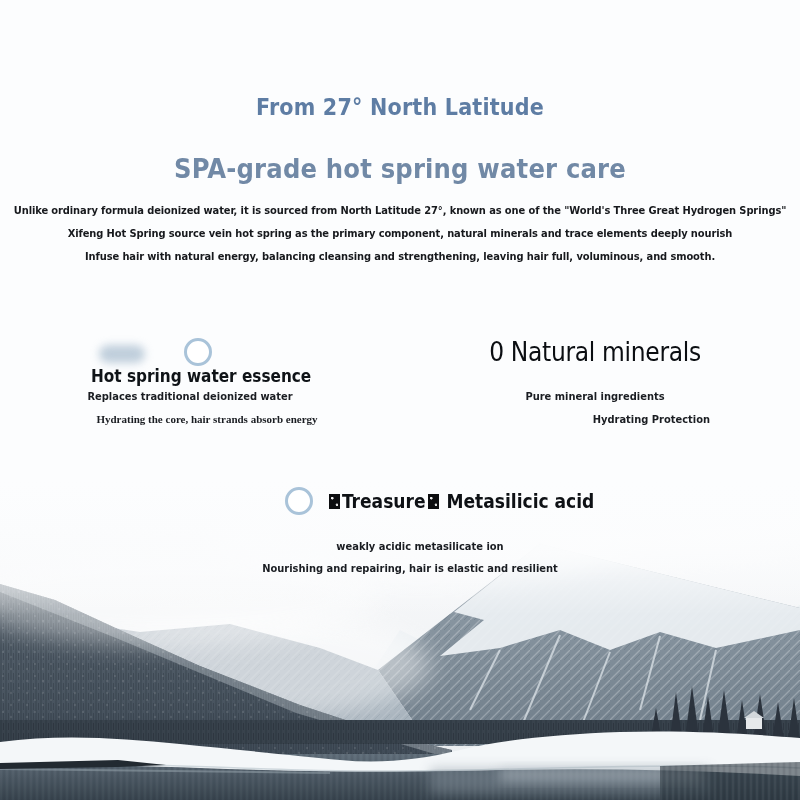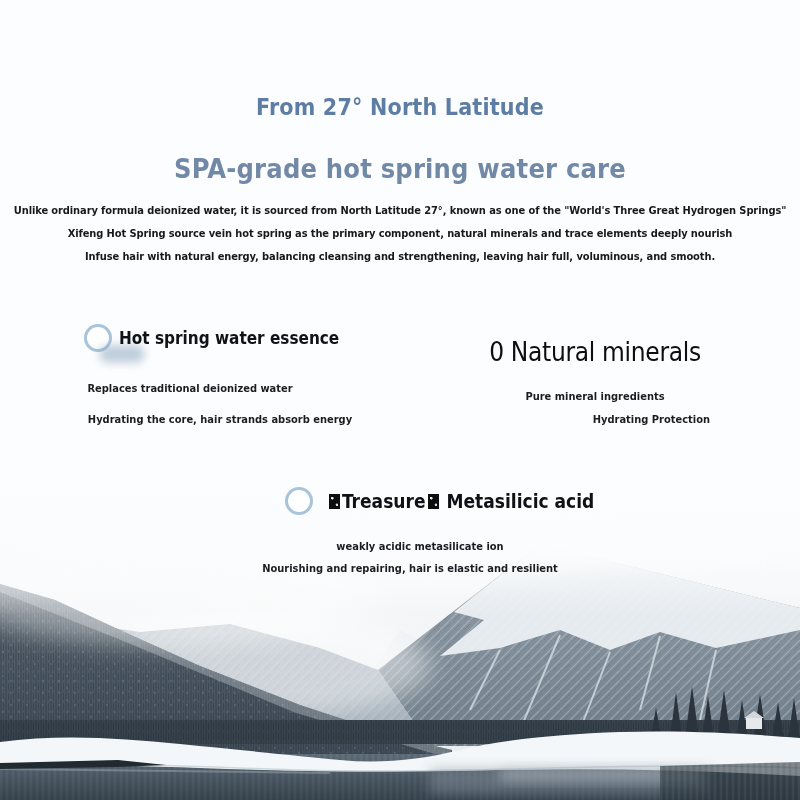--- a/index.html
+++ b/index.html
@@ -16,29 +16,29 @@
   .title2{top:133px;font-size:27px;font-weight:bold;color:#7189a6;letter-spacing:.2px;}
   .intro{font-size:11px;font-weight:600;color:#17191d;letter-spacing:-.1px;}
   .intro.l1{top:184px;}
   .intro.l2{top:207px;}
   .intro.l3{top:230px;}
   .feature-row{display:flex;align-items:center;}
   .ring{
     width:22px;height:22px;border:3px solid #a9c3d9;border-radius:50%;
     background:rgba(255,255,255,.8);flex:0 0 auto;
   }
-  .f1{left:84px;top:304px;}
+  .f1{left:84px;top:318px;flex-direction:column;}
   .f1 .ftitle{margin-left:7px;font-size:17px;font-weight:bold;color:#0f1317;position:relative;z-index:2;}
   .hl{
     position:absolute;left:99px;top:325px;width:46px;height:18px;border-radius:9px;
     background:#8fa9c0;opacity:.55;filter:blur(4px);z-index:1;
   }
   .subline{font-size:11px;font-weight:600;color:#1a1d22;text-align:center;}
-  .f1s1{left:55px;width:270px;top:362px;}
-  .f1s2{left:65px;width:310px;top:393px;}
+  .f1s1{left:55px;width:270px;top:370px;}
+  .f1s2{left:52px;width:310px;top:393px;font-family:Liberation Serif, serif;}
   .f2title{left:430px;width:330px;top:317px;text-align:center;font-size:26px;font-weight:400;color:#0b0e12;letter-spacing:-.3px;}
   .f2s1{left:455px;width:280px;top:370px;}
   .f2s2{left:430px;width:280px;top:393px;text-align:right;}
   .f3{left:285px;top:467px;}
   .f3 .ftitle{margin-left:14px;font-size:19px;font-weight:bold;color:#0e1115;}
   .tofu{
     display:inline-block;width:11px;height:15px;margin:0 2px;vertical-align:-1px;
     background:
       radial-gradient(circle at 30% 28%, rgba(255,255,255,.95) 0 1px, transparent 1.6px),
       radial-gradient(circle at 72% 72%, rgba(255,255,255,.85) 0 1px, transparent 1.6px),

